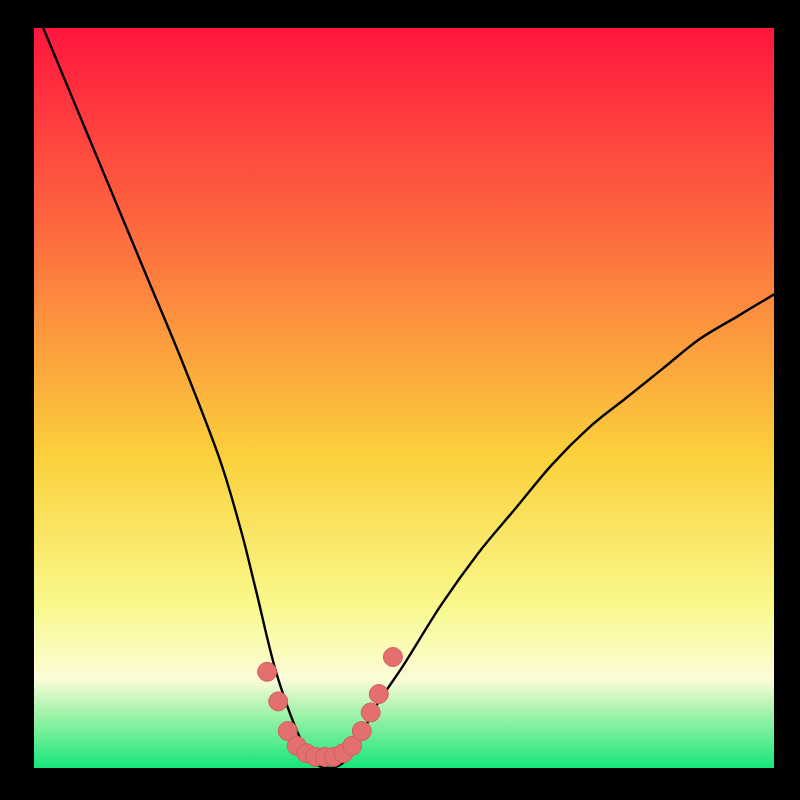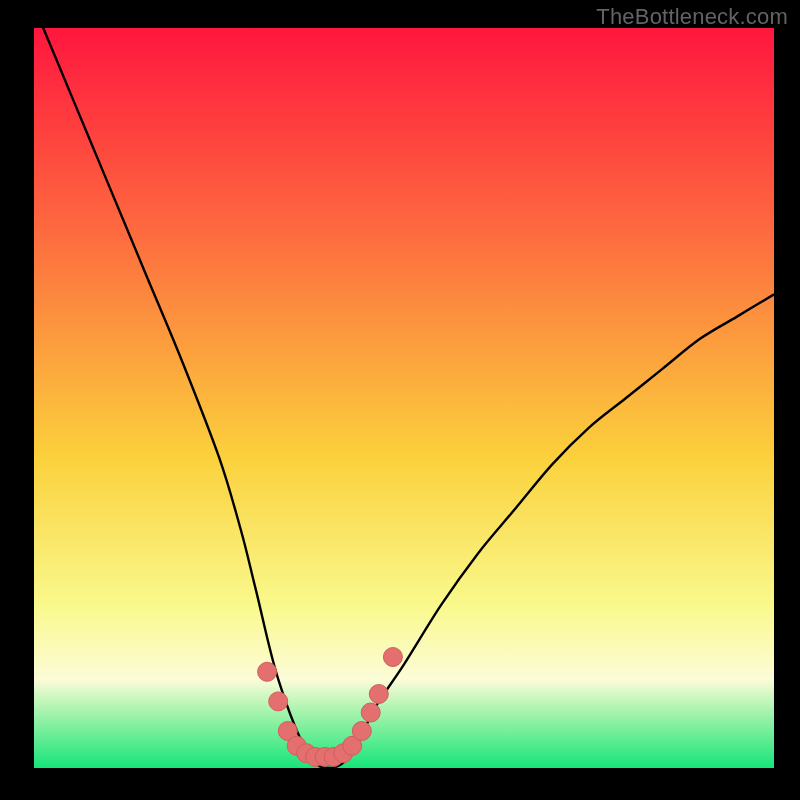--- a/index.html
+++ b/index.html
@@ -30,21 +30,20 @@
   svg {
     position: absolute;
     left: 0;
     top: 0;
   }
 </style>
 </head>
 <body>
 
 <div class="stage">
-  <div class="watermark">TheBottleneck.com</div>
 
   <svg id="plot" width="800" height="800" viewBox="0 0 800 800">
     <defs>
       <linearGradient id="bg-grad" x1="0" y1="0" x2="0" y2="1">
           <stop offset="0.0%" stop-color="#FF163E"></stop>
           <stop offset="28.0%" stop-color="#FD6C3F"></stop>
           <stop offset="58.0%" stop-color="#FBD13C"></stop>
           <stop offset="78.0%" stop-color="#F9F98C"></stop>
           <stop offset="88.0%" stop-color="#FCFCD8"></stop>
           <stop offset="93.0%" stop-color="#9BF2A7"></stop>

